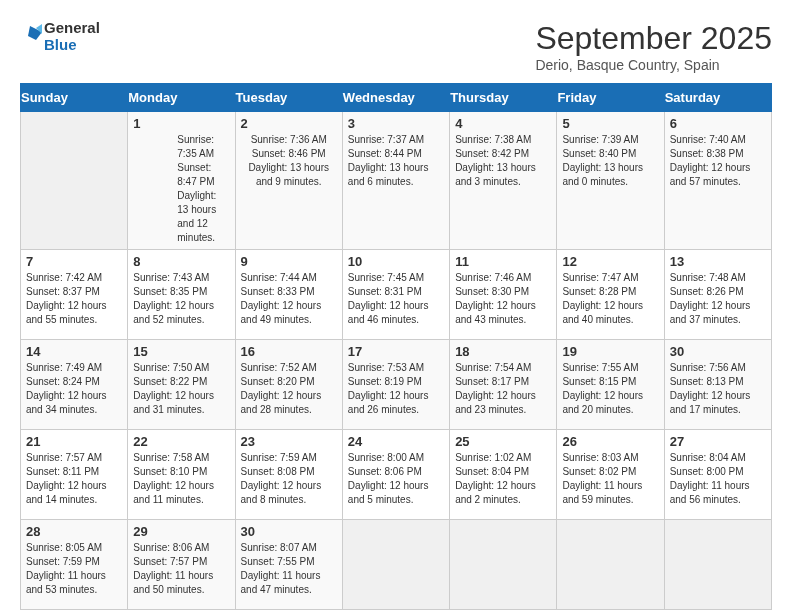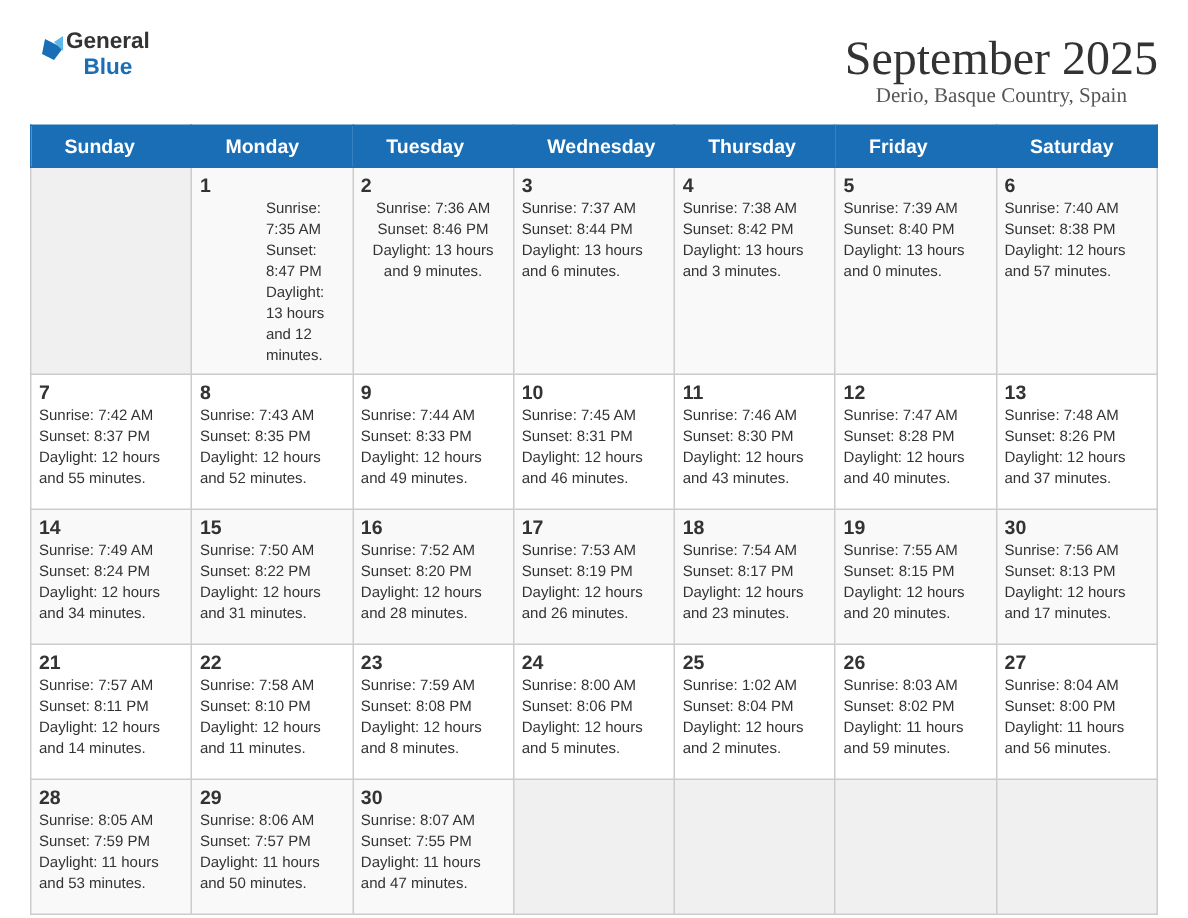--- a/index.html
+++ b/index.html
@@ -13,46 +13,44 @@
     .header-area {
       display: flex;
       justify-content: space-between;
       align-items: flex-start;
       margin-bottom: 10px;
     }
     .logo {
       display: flex;
       align-items: center;
       gap: 4px;
-      text-align: center;
     }
     .title-area {
-      text-align: center;
-      font-family: Liberation Serif, serif;
+      text-align: left;
     }
     .month-title {
       font-size: 32px;
       font-weight: normal;
       color: #333;
     }
     .location-subtitle {
       font-size: 14px;
       color: #555;
     }
     table {
       width: 100%;
       border-collapse: collapse;
       table-layout: fixed;
     }
     thead th {
       background-color: #1a6eb5;
       color: #fff;
       font-size: 13px;
       font-weight: bold;
-      padding: 6px 22px;
+      padding: 6px 0;
       text-align: left;
       border: 1px solid #1a6eb5;
     }
     tbody td {
       border: 1px solid #ccc;
       vertical-align: top;
       padding: 4px 5px;
       font-size: 10.5px;
       color: #333;
       height: 90px;

